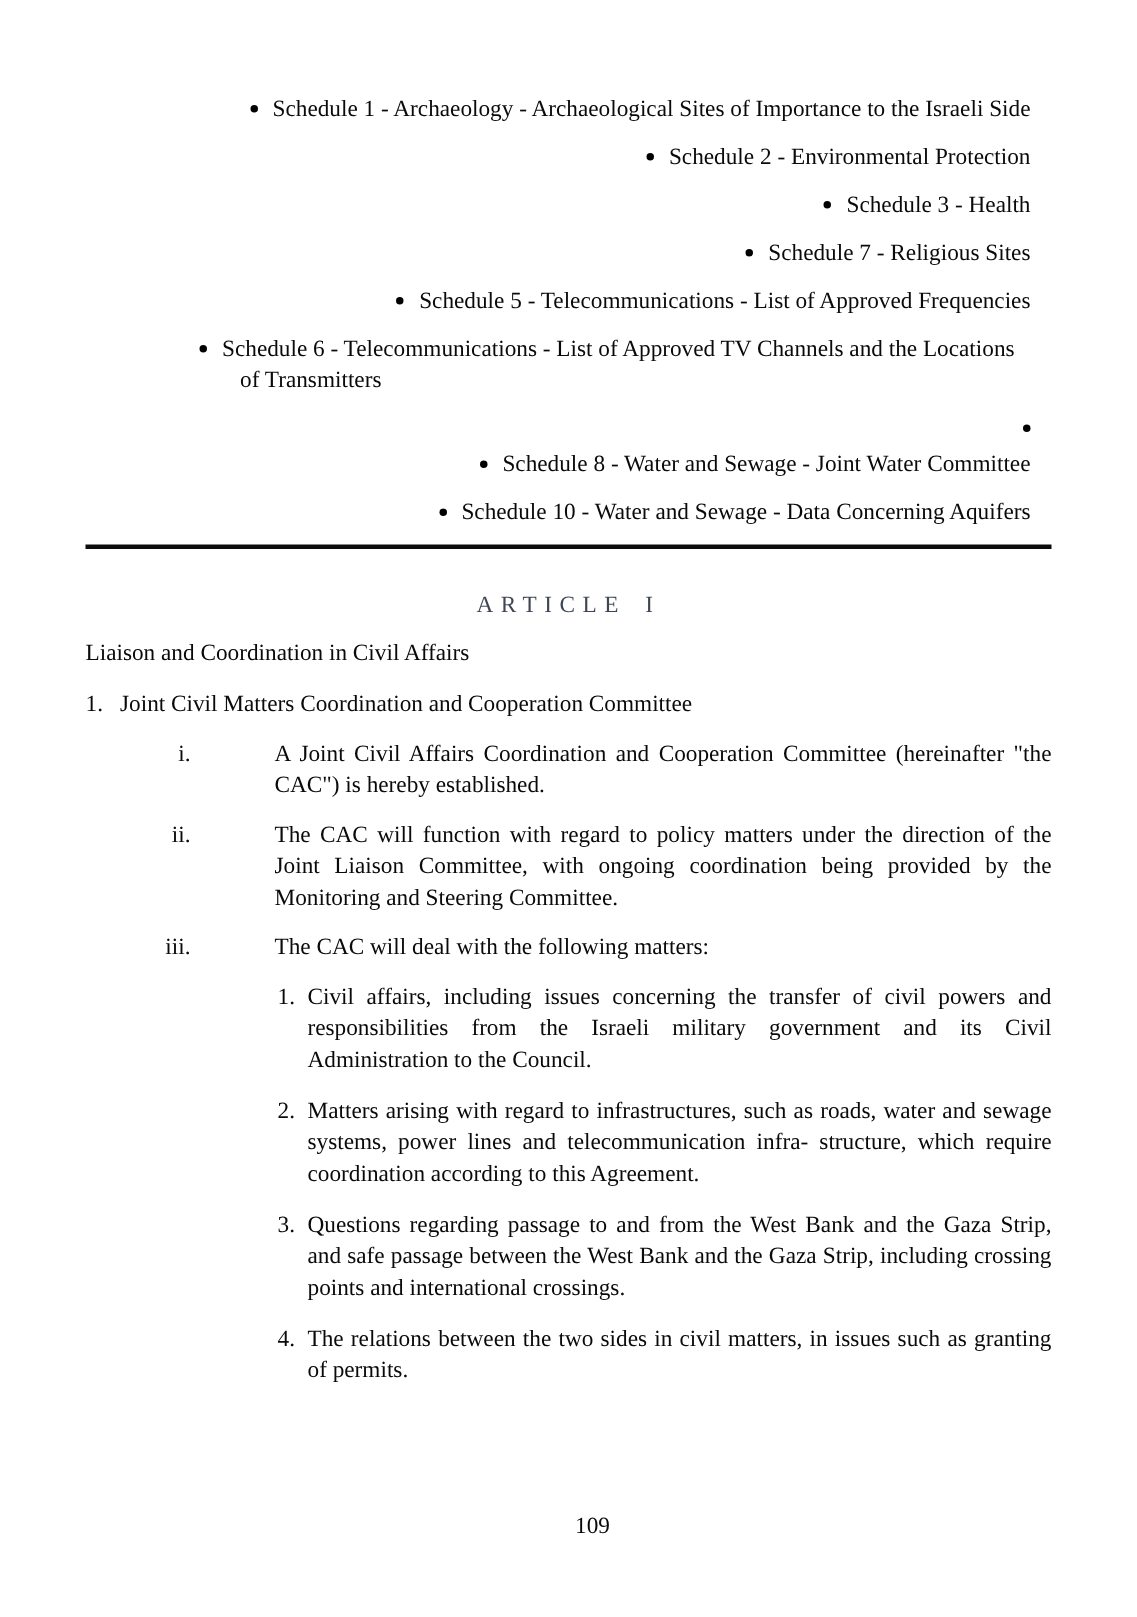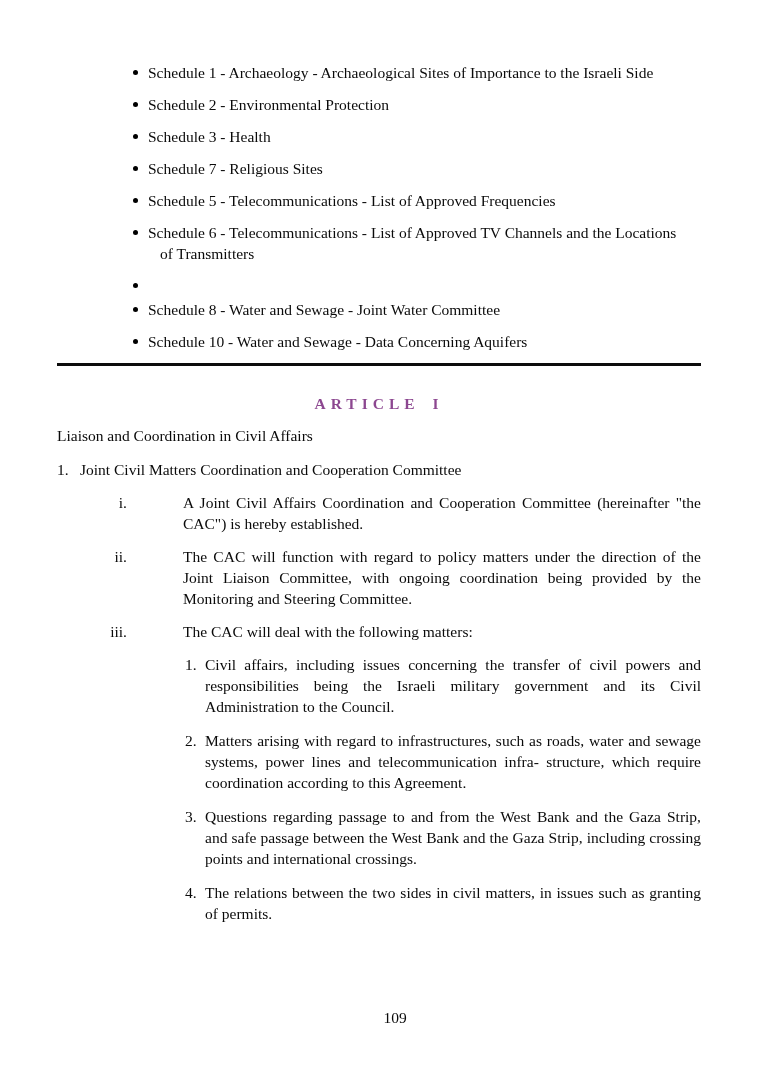--- a/index.html
+++ b/index.html
@@ -24,20 +24,21 @@
 
   
   .schedule-list {
     margin-left: 76px;
     margin-right: 14px;
   }
   .schedule-item {
     display: flex;
     align-items: flex-start;
     margin-bottom: 11px;
+    justify-content: flex-end;
   }
   .bullet {
     flex: none;
     width: 5px;
     height: 5px;
     border-radius: 50%;
     background: #000;
     margin-top: 8px;
   }
   .schedule-text {
@@ -51,24 +52,23 @@
     border: none;
     border-top: 3px solid #0c0c0c;
     margin: 9px 0 0 0;
   }
 
   
   .article-heading {
     margin-top: 27px;
     text-align: center;
     letter-spacing: 5px;
-    color: #701a75;
+    color: #0f172a;
     opacity: 0.8;
     word-spacing: 4px;
-    font-weight: bold;
   }
   .article-subheading {
     margin-top: 11px;
     text-align: left;
   }
 
   
   .section-head {
     margin-top: 13px;
     display: flex;
@@ -194,21 +194,21 @@
       </div>
       <div class="clause">
         <span class="clause-label">iii.</span>
         <div class="clause-text">The CAC will deal with the following matters:</div>
       </div>
     </div>
 
     <div class="matters">
       <div class="matter">
         <span class="matter-label">1.</span>
-        <div class="matter-text">Civil affairs, including issues concerning the transfer of civil powers and responsibilities being the Israeli military government and its Civil Administration to the Council.</div>
+        <div class="matter-text">Civil affairs, including issues concerning the transfer of civil powers and responsibilities from the Israeli military government and its Civil Administration to the Council.</div>
       </div>
       <div class="matter">
         <span class="matter-label">2.</span>
         <div class="matter-text">Matters arising with regard to infrastructures, such as roads, water and sewage systems, power lines and telecommunication infra- structure, which require coordination according to this Agreement.</div>
       </div>
       <div class="matter">
         <span class="matter-label">3.</span>
         <div class="matter-text">Questions regarding passage to and from the West Bank and the Gaza Strip, and safe passage between the West Bank and the Gaza Strip, including crossing points and international crossings.</div>
       </div>
       <div class="matter">

